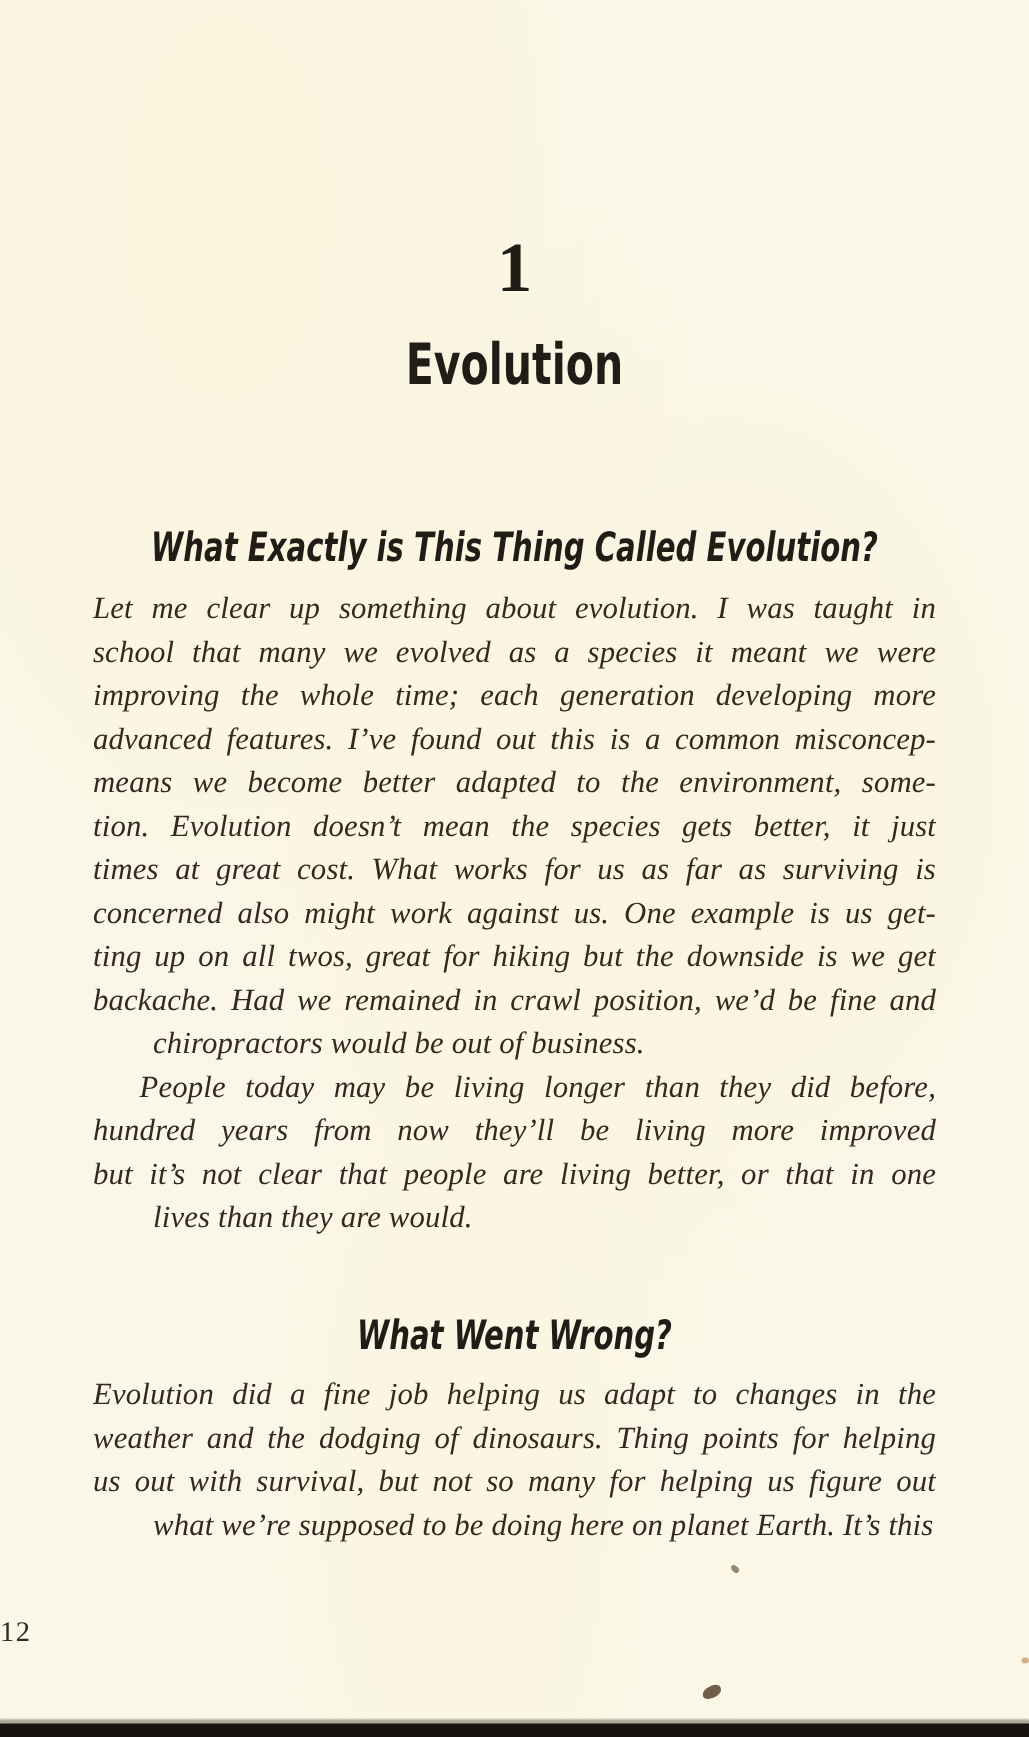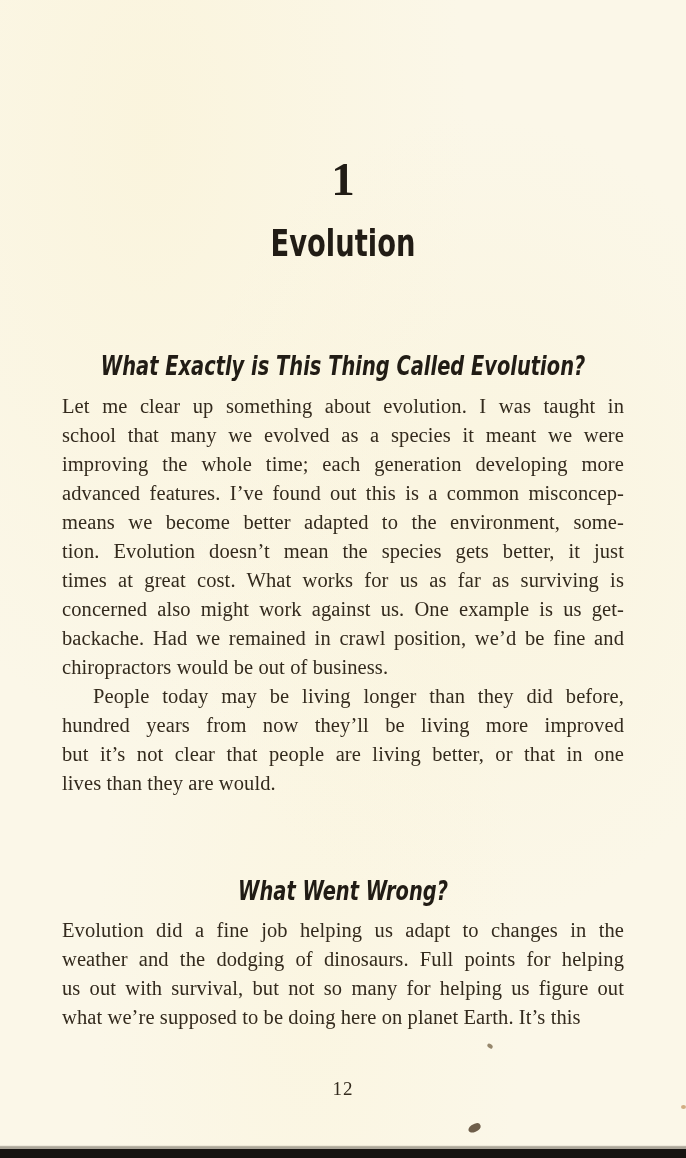--- a/index.html
+++ b/index.html
@@ -48,35 +48,36 @@
     font-weight: 700; font-style: oblique; font-size: 27px; line-height: 1;
     color: var(--heading-ink);
     transform: scaleX(0.72);
   }
   .section-0 .heading { top: 352px; }
   .section-1 .heading { top: 877px; }
   .paragraph-group {
     position: absolute; left: 62px; width: 562px;
     font-size: 20.5px;
     color: var(--ink);
+    font-style: italic;
   }
   .section-0 .paragraph-group { top: 392px; }
   .section-1 .paragraph-group { top: 916px; }
   .line {
     height: 29px; line-height: 29px;
     overflow: hidden;
     text-align: justify;
     text-align-last: justify;
     letter-spacing: 0.1px;
   }
-  .line.last { text-align-last: left; }
+  .line.last { text-align-last: left; margin-left: 40px; }
   .line.indent { padding-left: 31px; }
   .page-number {
     position: absolute; top: 1079px; left: 0; right: 0;
-    text-align: center;
+    text-align: left;
     font-size: 19px; line-height: 1;
     letter-spacing: 1px;
     color: var(--ink);
   }
   .scan-edge {
     position: absolute; left: 0; right: 0; bottom: 0; height: 9px;
     background: var(--edge);
     box-shadow: 0 -2px 0 #aba699, 0 -3px 1px rgba(120,114,100,.5);
   }
   .speck { position: absolute; }
@@ -112,38 +113,39 @@
     <div class="paragraph-group">
         <div class="paragraph">
           <div class="line">Let me clear up something about evolution. I was taught in</div>
           <div class="line">school that many we evolved as a species it meant we were</div>
           <div class="line">improving the whole time; each generation developing more</div>
           <div class="line">advanced features. I’ve found out this is a common misconcep-</div>
           <div class="line">means we become better adapted to the environment, some-</div>
           <div class="line">tion. Evolution doesn’t mean the species gets better, it just</div>
           <div class="line">times at great cost. What works for us as far as surviving is</div>
           <div class="line">concerned also might work against us. One example is us get-</div>
+          <div class="line">ting up on all twos, great for hiking but the downside is we get</div>
           <div class="line">backache. Had we remained in crawl position, we’d be fine and</div>
           <div class="line last">chiropractors would be out of business.</div>
         </div>
         <div class="paragraph">
           <div class="line indent">People today may be living longer than they did before,</div>
           <div class="line">hundred years from now they’ll be living more improved</div>
           <div class="line">but it’s not clear that people are living better, or that in one</div>
           <div class="line last">lives than they are would.</div>
         </div>
       </div>
   </section>
 
   <section class="section section-1">
     <h2 class="heading">What Went Wrong?</h2>
     <div class="paragraph-group">
         <div class="paragraph">
           <div class="line">Evolution did a fine job helping us adapt to changes in the</div>
-          <div class="line">weather and the dodging of dinosaurs. Full points for helping</div>
+          <div class="line">weather and the dodging of dinosaurs. Thing points for helping</div>
           <div class="line">us out with survival, but not so many for helping us figure out</div>
           <div class="line last">what we’re supposed to be doing here on planet Earth. It’s this</div>
         </div>
       </div>
   </section>
 
   <div class="page-number">12</div>
 
   <div class="speck speck-1"></div>
   <div class="speck speck-2"></div>

